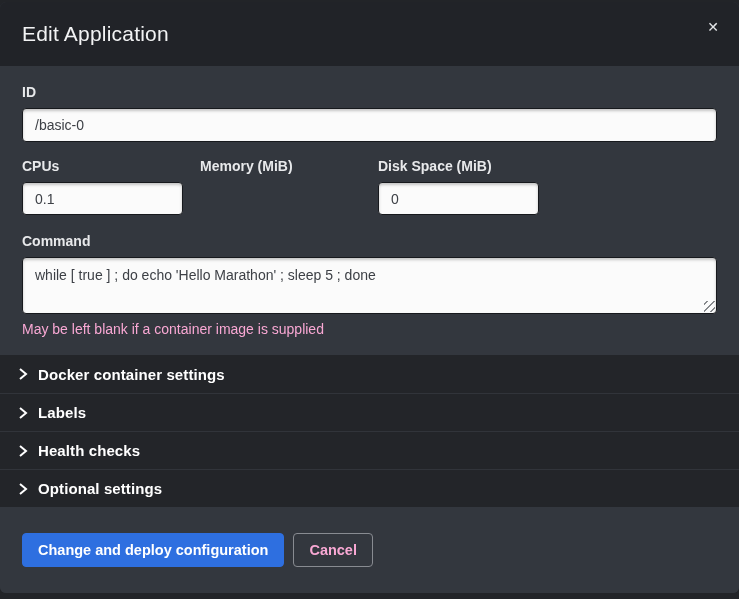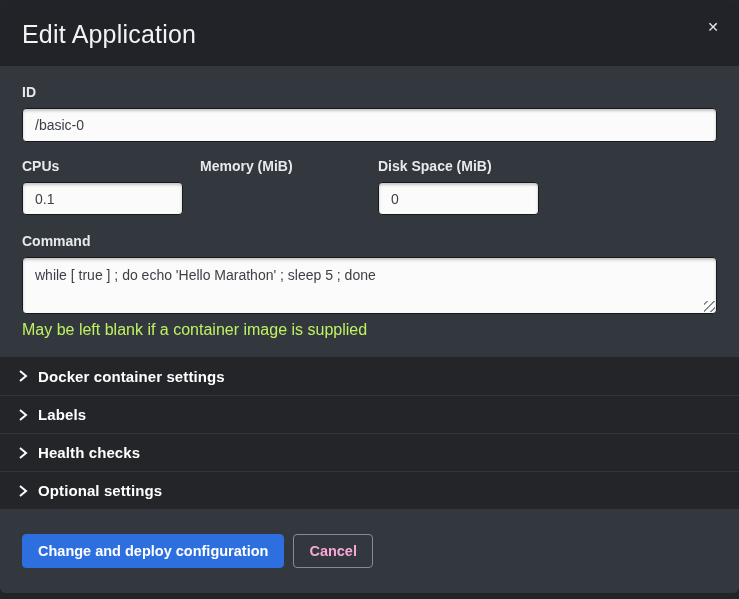--- a/index.html
+++ b/index.html
@@ -18,21 +18,21 @@
   }
   
   .modal-header {
     height:64px; flex:0 0 64px;
     background:#212328;
     display:flex; align-items:center;
     padding:0 22px;
     position:relative;
   }
   .modal-title {
-    color:#f2f3f4; font-size:25px; font-weight:500; letter-spacing:.2px;
+    color:#f2f3f4; font-size:21px; font-weight:500; letter-spacing:.2px;
   }
   .close-btn {
     position:absolute; right:16px; top:14px;
     background:none; border:none; cursor:pointer;
     color:#e3e5e8; font-size:14px; line-height:1;
     font-family:"Liberation Sans", sans-serif;
     padding:4px;
   }
   
   .modal-body {
@@ -69,21 +69,21 @@
     height:57px; resize:none; padding:8px 12px; line-height:1.4;
     display:block;
   }
   .resize-grip {
     position:absolute; right:2px; bottom:2px;
     width:11px; height:11px;
     background:repeating-linear-gradient(135deg, transparent 0 2px, rgba(40,44,50,.55) 2px 3px, transparent 3px 5px);
     pointer-events:none;
   }
   .help-text {
-    color:#bef264; font-size:16px; margin-top:7px;
+    color:#f9a8d4; font-size:14px; margin-top:7px;
   }
   .command-group { margin-bottom:0; }
   
   .sections {
     background:#232529;
     flex:0 0 auto;
   }
   .section-row {
     height:38px;
     display:flex; align-items:center;

